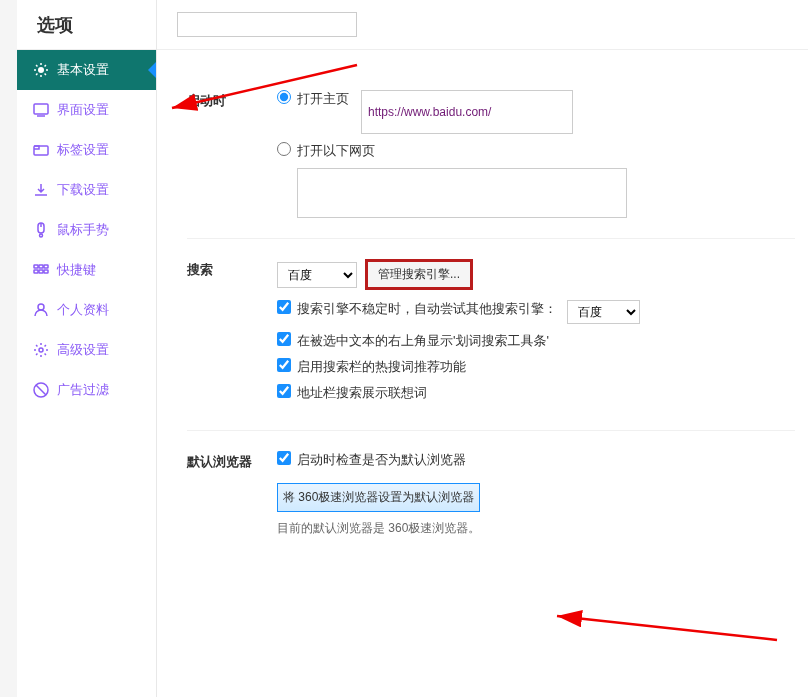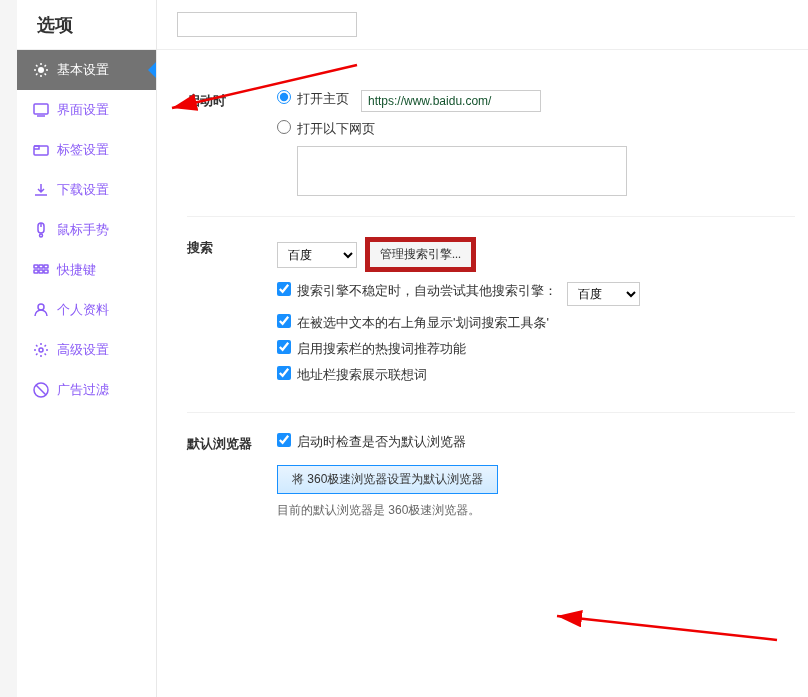--- a/index.html
+++ b/index.html
@@ -41,21 +41,21 @@
       display: flex;
       align-items: center;
       padding: 11px 0 11px 16px;
       cursor: pointer;
       color: #8b5cf6;
       font-size: 13px;
       gap: 8px;
       position: relative;
     }
     .sidebar-item.active {
-      background: #737373;
+      background: #0f766e;
       color: #fff;
     }
     .sidebar-item.active .icon-svg {
       color: #fff;
     }
     .sidebar-item .item-arrow {
       position: absolute;
       right: 0;
       top: 50%;
       transform: translateY(-50%);
@@ -130,27 +130,27 @@
       cursor: pointer;
       width: 14px;
       height: 14px;
     }
     .radio-label {
       font-size: 13px;
       color: #333;
     }
     .url-input {
       border: 1px solid #ccc;
-      padding: 3px 6px;
-      font-size: 12px;
-      width: 180px;
+      padding: 14px 6px;
+      font-size: 12px;
+      width: 212px;
       margin-left: 6px;
       outline: none;
       font-family: inherit;
-      color: #14532d;
+      color: #701a75;
     }
     .url-textarea {
       display: block;
       border: 1px solid #ccc;
       padding: 4px 6px;
       font-size: 12px;
       width: 330px;
       height: 50px;
       margin-top: 4px;
       margin-left: 20px;
@@ -170,26 +170,26 @@
       border: 1px solid #ccc;
       padding: 4px 6px;
       font-size: 12px;
       background: #fff;
       cursor: pointer;
       outline: none;
       font-family: inherit;
       min-width: 80px;
     }
     .manage-btn {
-      border: 5px solid #b91c1c;
+      border: 3px solid #b91c1c;
       background: #f5f5f5;
       padding: 4px 10px;
       font-size: 12px;
       cursor: pointer;
-      font-family: Liberation Serif, serif;
+      font-family: Liberation Sans, sans-serif;
       color: #333;
     }
     .checkbox-row {
       display: flex;
       margin-bottom: 8px;
       gap: 6px;
     }
     .checkbox-input {
       accent-color: #1890ff;
       cursor: pointer;
@@ -208,21 +208,21 @@
       cursor: pointer;
       outline: none;
       font-family: inherit;
       margin-left: 4px;
       min-width: 60px;
     }
     
     .default-btn {
       border: 1px solid #1890ff;
       background: linear-gradient(to bottom, #e8f4ff, #d0eaff);
-      padding: 5px 14px;
+      padding: 5px 5px;
       font-size: 12px;
       cursor: pointer;
       font-family: inherit;
       color: #333;
       margin-top: 6px;
       display: inline-block;
     }
     .info-text {
       font-size: 12px;
       color: #666;

